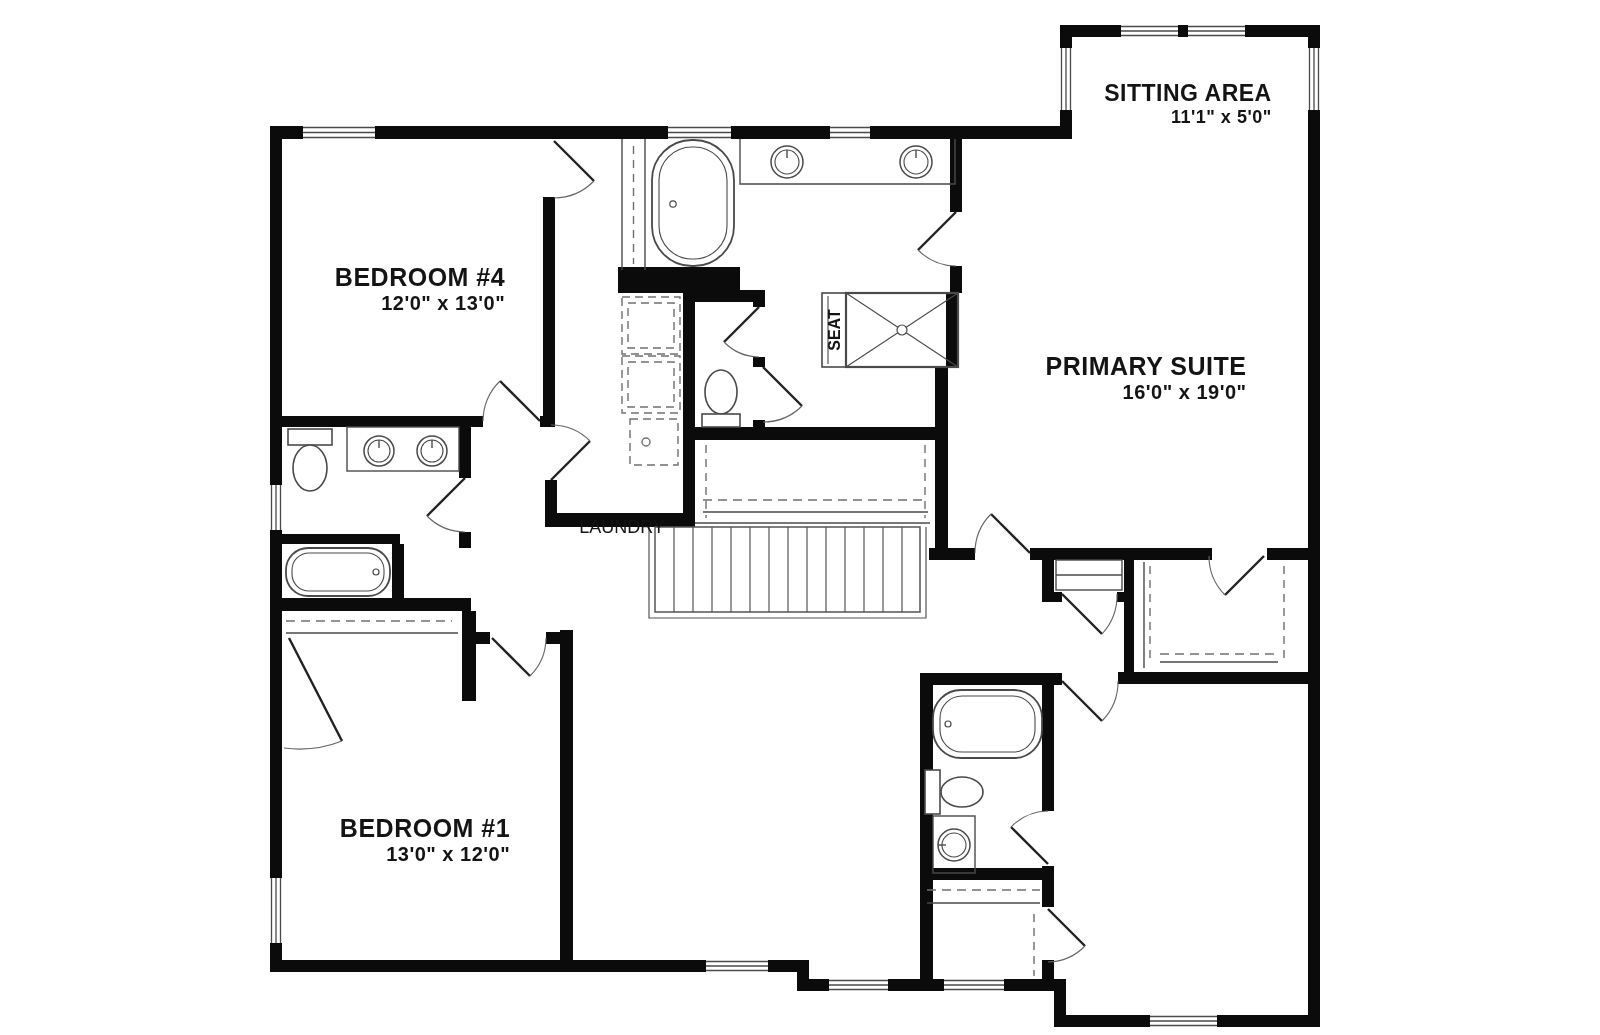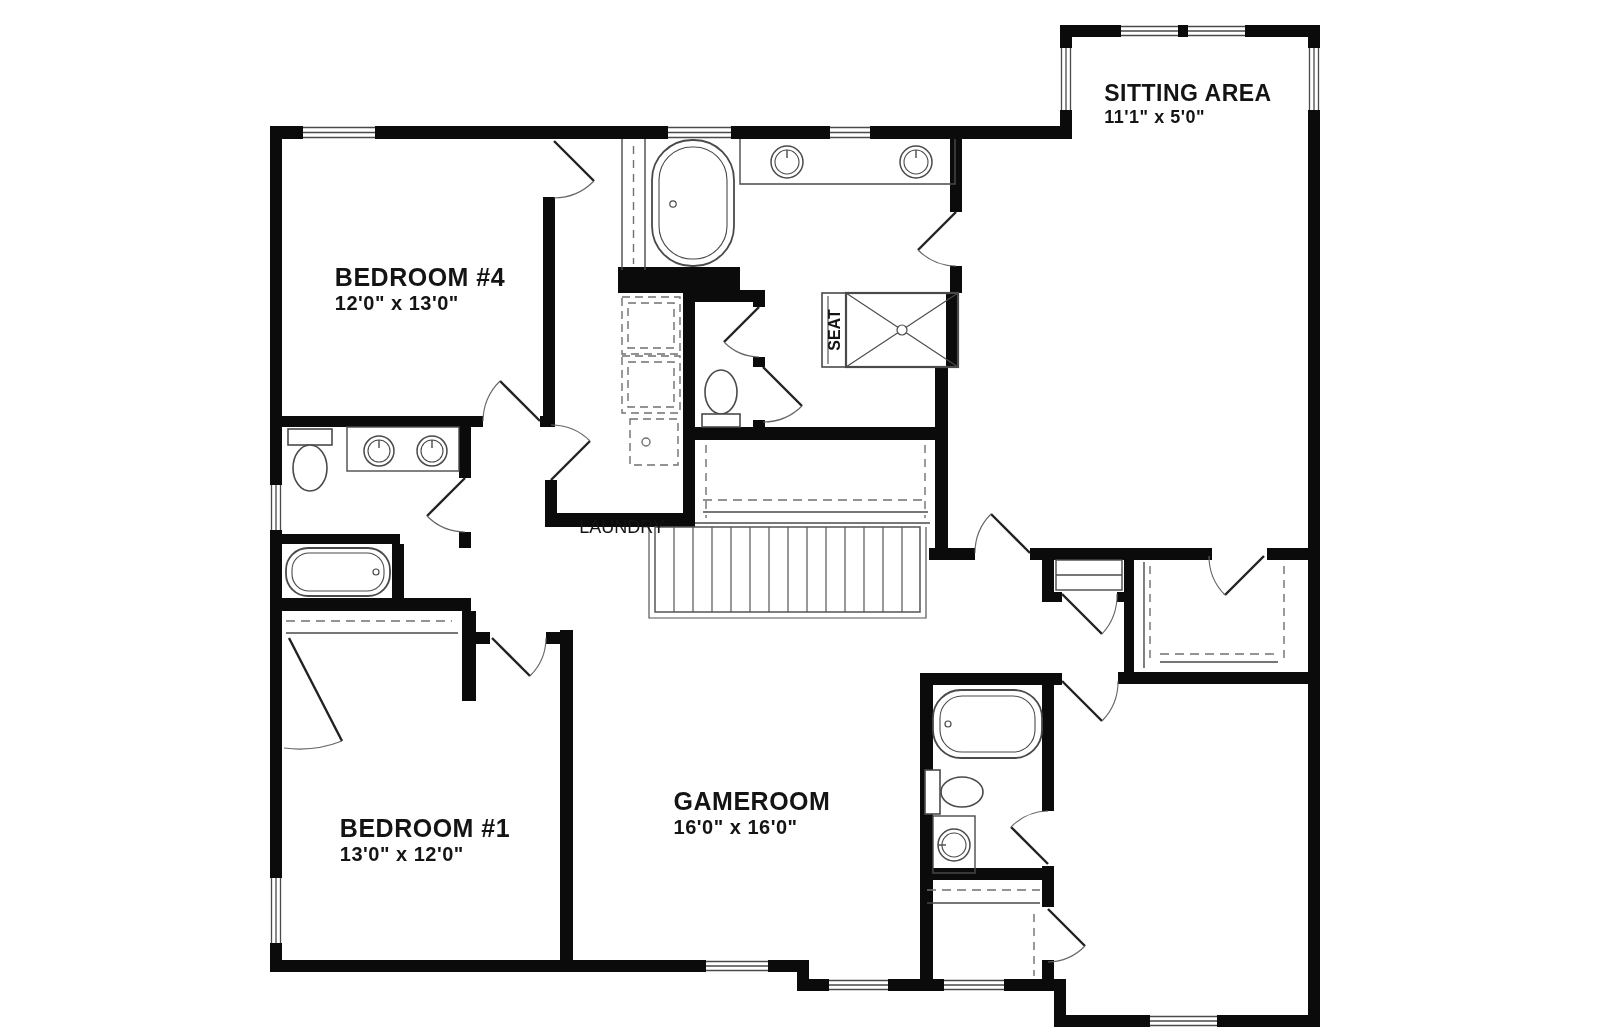--- a/index.html
+++ b/index.html
@@ -1,19 +1,19 @@
 <!DOCTYPE html>
 <html><head>
 <meta charset="utf-8">
 <style>
   html,body{margin:0;padding:0;background:#ffffff;}
   body{width:1600px;height:1035px;position:relative;font-family:"Liberation Sans",sans-serif;}
   #plan-wrap{position:absolute;inset:0;}
   svg{position:absolute;left:0;top:0;}
-  .room-label{position:absolute;transform:translate(-50%,-50%);text-align:left;color:#141414;white-space:nowrap;}
+  .room-label{position:absolute;transform:translate(-50%,-50%);text-align:right;color:#141414;white-space:nowrap;}
   .room-name{font-size:25px;font-weight:700;letter-spacing:.5px;line-height:1.05;}
   .room-name.sm{font-size:23px;}
   .room-dims{font-size:20px;font-weight:600;letter-spacing:.5px;line-height:1.05;margin-top:3px;}
   .room-dims.sm{font-size:18px;}
   .single{font-size:18px;font-weight:400;margin-top:40px;}
   .seat-label{position:absolute;transform:translate(-50%,-50%) rotate(-90deg);font-size:16px;font-weight:700;color:#141414;}
 </style>
 </head>
 <body>
 
@@ -310,25 +310,25 @@
 </svg>
 
   <div class="room-label" style="left:420px;top:289px">
     <div class="room-name">BEDROOM #4</div>
     <div class="room-dims">12'0" x 13'0"</div>
   </div>
   <div class="room-label" style="left:1188px;top:104px">
     <div class="room-name sm">SITTING AREA</div>
     <div class="room-dims sm">11'1" x 5'0"</div>
   </div>
+  <div class="room-label" style="left:1146px;top:378px">
+    <div class="room-name">PRIMARY SUITE</div>
+    <div class="room-dims">16'0" x 19'0"</div>
+  </div>
   <div class="room-label" style="left:622px;top:507px">
     <div class="single">LAUNDRY</div>
   </div>
   <div class="seat-label" style="left:835px;top:330px">SEAT</div>
   <div class="room-label" style="left:425px;top:840px">
     <div class="room-name">BEDROOM #1</div>
     <div class="room-dims">13'0" x 12'0"</div>
   </div>
-  <div class="room-label" style="left:752px;top:813px">
-    <div class="room-name">GAMEROOM</div>
-    <div class="room-dims">16'0" x 16'0"</div>
-  </div>
 </div>
 
 </body></html>

